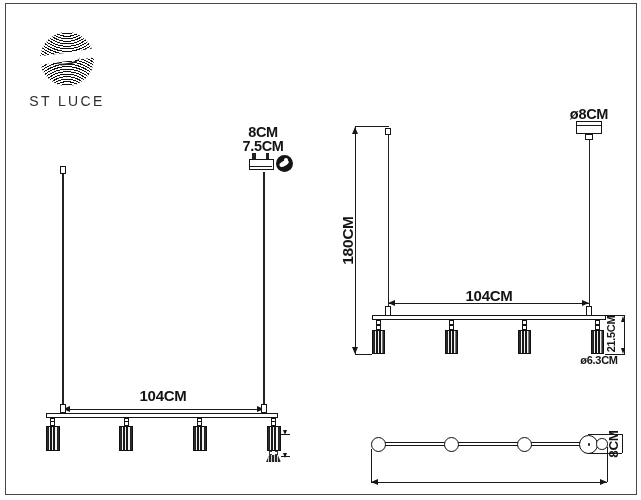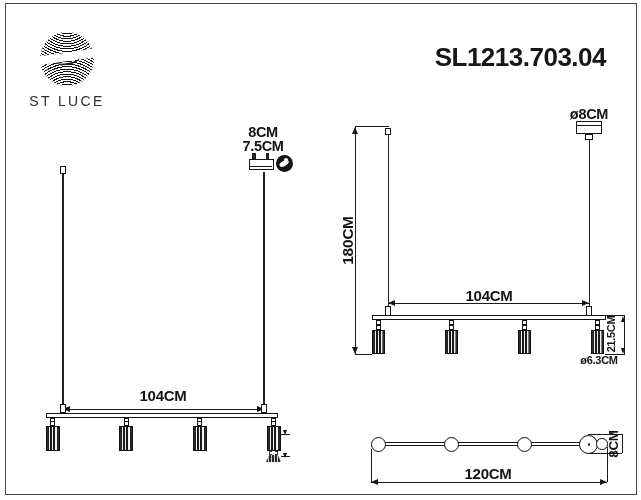--- a/index.html
+++ b/index.html
@@ -57,21 +57,20 @@
 
   <div>
     <div class="logo-sphere">
       <div class="ls-top"></div>
       <div class="ls-bot"></div>
       <div class="ls-hook"></div>
     </div>
     <div class="brand-text">ST LUCE</div>
   </div>
 
-  <div class="model-text">SL1213.703.04</div>
 
   <div class="cord" style="left:62px;top:173px;height:231px;"></div>
   <div class="box" style="left:59.5px;top:165.5px;width:6px;height:8px;"></div>
   <div class="cord" style="left:263px;top:172px;height:232px;"></div>
 
   <div class="dimtext" style="left:237px;top:125px;width:52px;font-size:14.5px;">8CM</div>
   <div class="dimtext" style="left:237px;top:138.5px;width:52px;font-size:14.5px;">7.5CM</div>
   <div class="fill" style="left:252px;top:152.5px;width:3.5px;height:7px;"></div>
   <div class="fill" style="left:265.5px;top:152.5px;width:3.5px;height:7px;"></div>
   <div class="box" style="left:248.5px;top:158.5px;width:25px;height:11.5px;"></div>
@@ -156,14 +155,13 @@
   <div class="hl" style="left:588px;top:434px;width:34px;"></div>
   <div class="hl" style="left:588px;top:452.5px;width:34px;"></div>
   <div class="vl" style="left:621.5px;top:434px;height:19px;"></div>
   <div class="dimtext vrot" style="left:574.5px;top:435.5px;width:80px;height:16px;font-size:13.5px;">8CM</div>
 
   <div class="vl" style="left:370.5px;top:449px;height:33px;"></div>
   <div class="vl" style="left:606.5px;top:447px;height:35px;"></div>
   <div class="hl" style="left:371px;top:481.5px;width:236px;"></div>
   <div class="ar ar-l" style="left:371px;top:478.9px;"></div>
   <div class="ar ar-r" style="left:600px;top:478.9px;"></div>
-  <div class="dimtext" style="left:438px;top:466px;width:100px;font-size:15px;">120CM</div>
 </div>
 
 </body></html>

